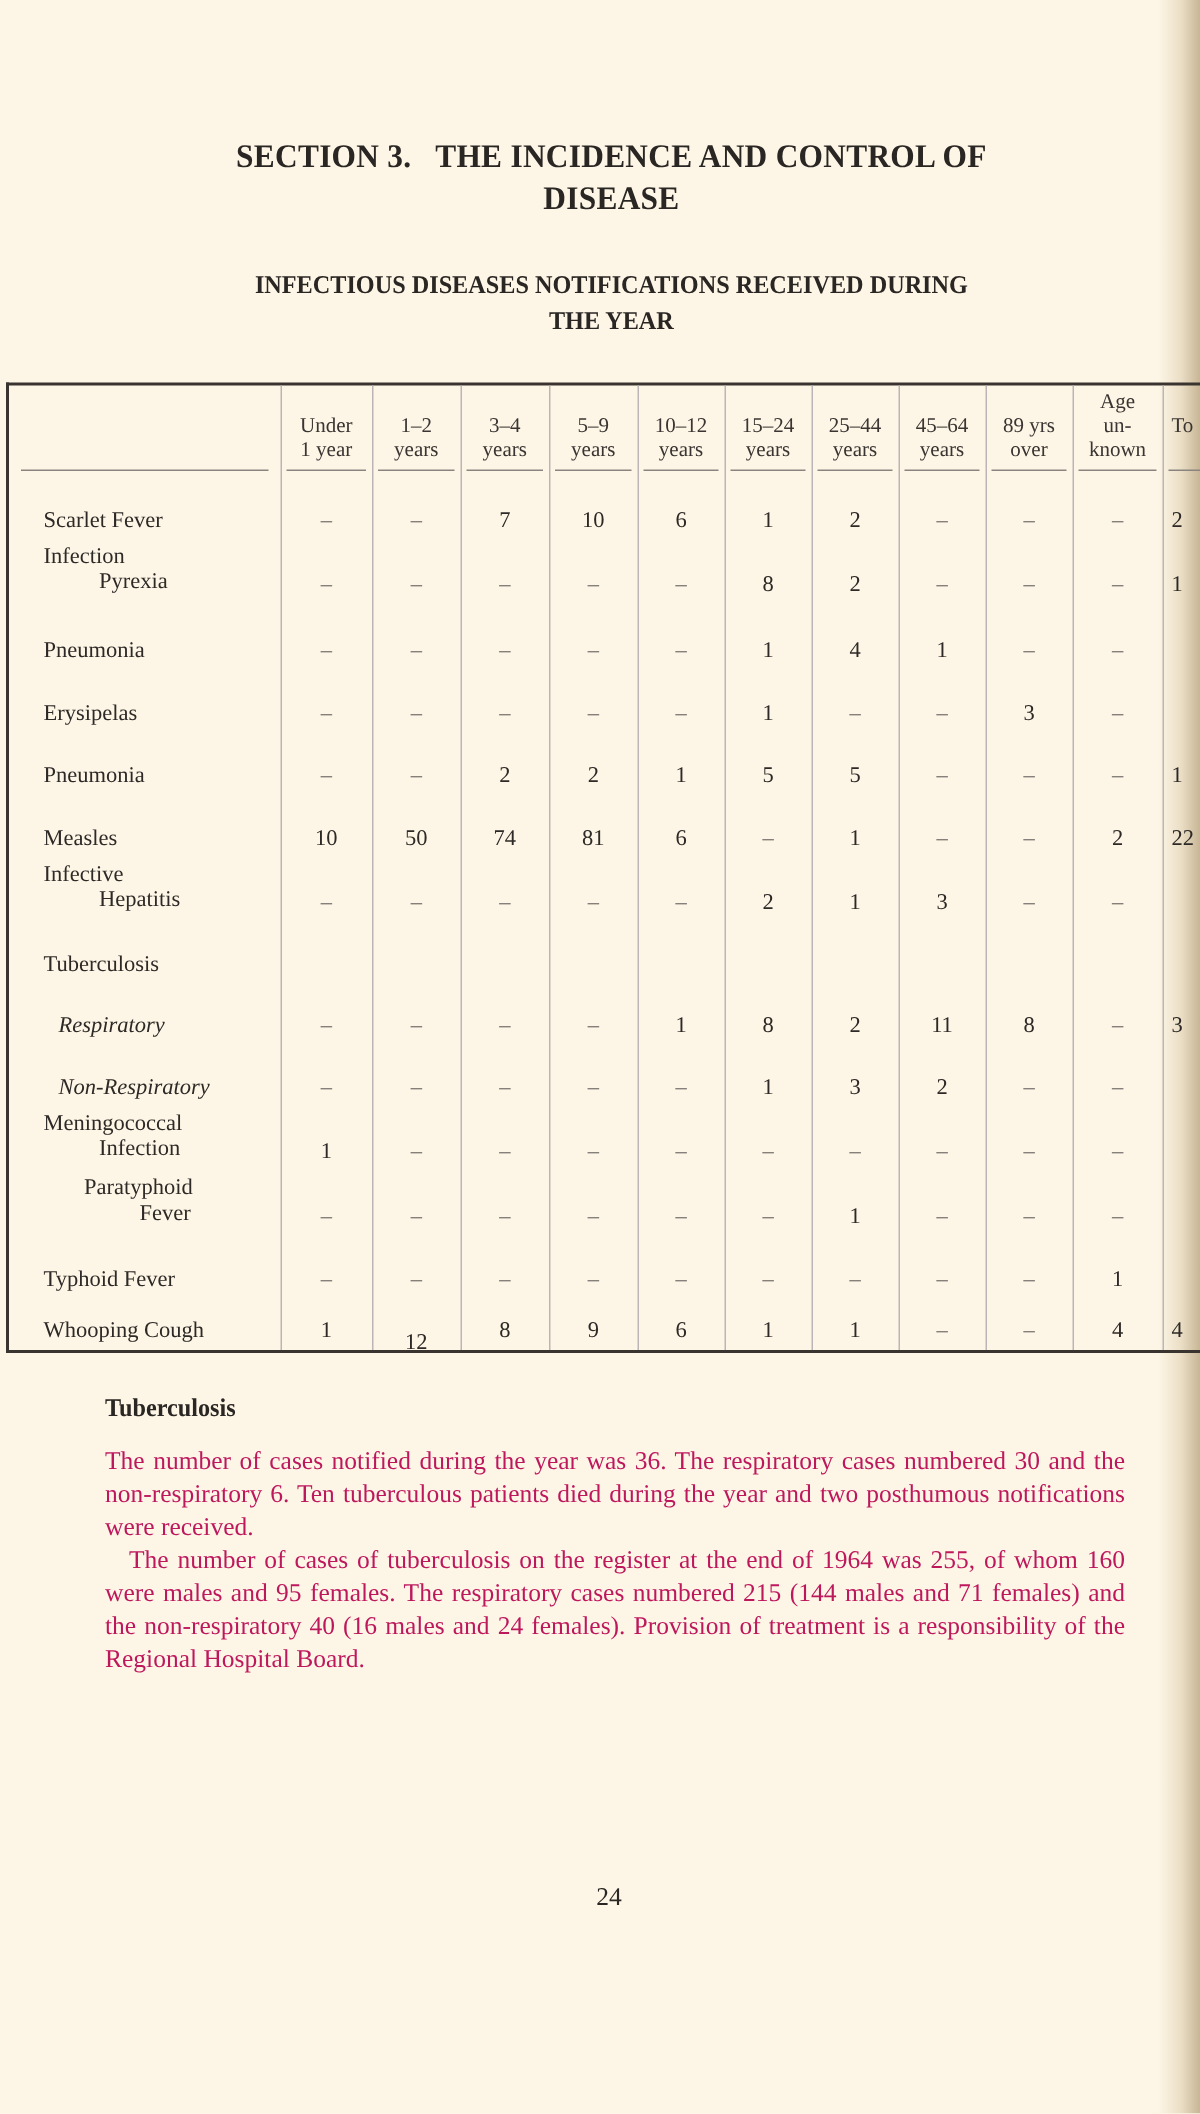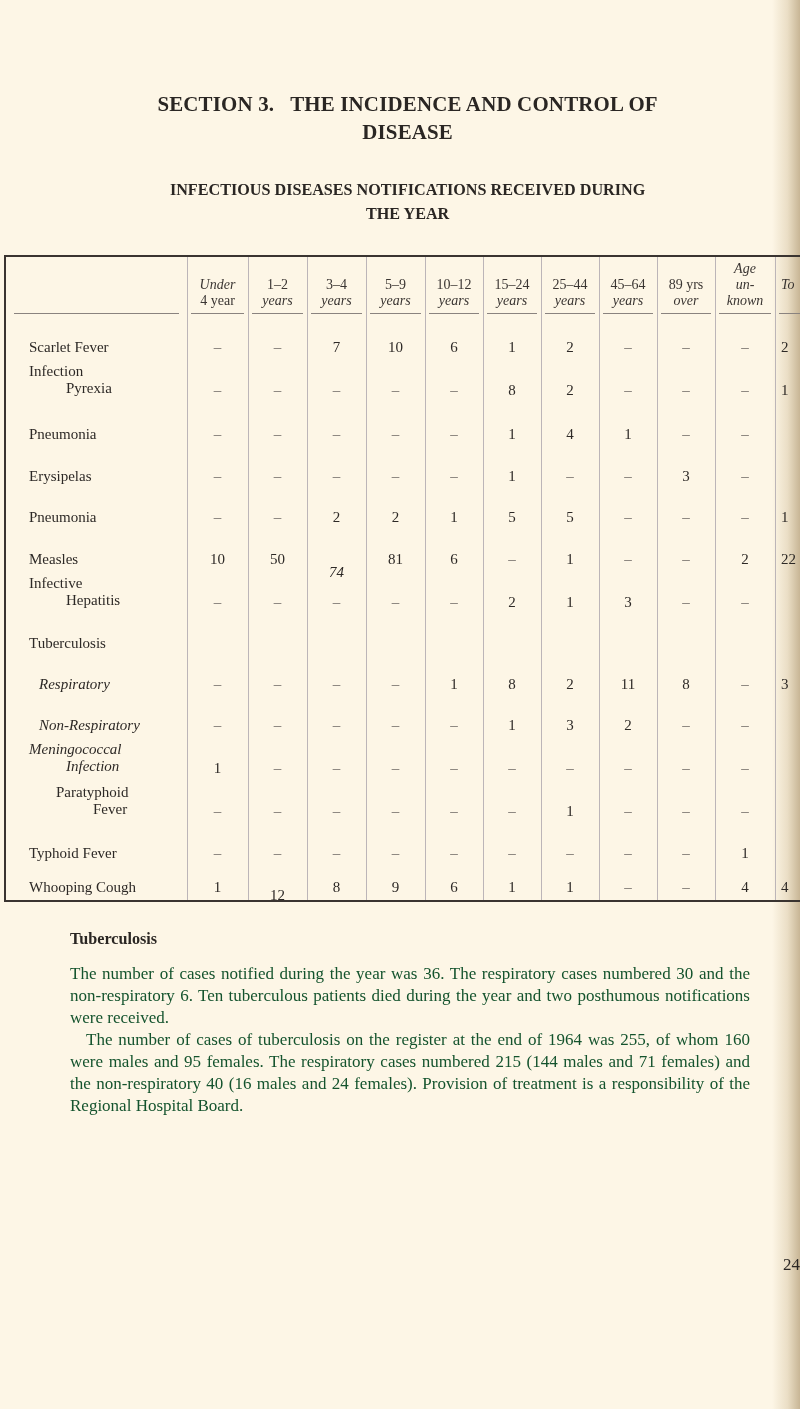--- a/index.html
+++ b/index.html
@@ -100,21 +100,21 @@
       height: 48px;
       display: flex;
       flex-direction: column;
       align-items: center;
       justify-content: flex-end;
       font-size: 14px;
       line-height: 16px;
       text-align: center;
       color: #3a3532;
     }
-    .hdr-cell .it { font-style: italic; }
+    .hdr-cell .it { }
     .row-label {
       position: absolute;
       left: 25px;
       font-size: 15px;
       line-height: 17px;
       white-space: nowrap;
       color: #2d2926;
     }
     .row-label .sub { display:block; padding-left: 37px; }
     .row-label.italic { font-style: italic; padding-left: 10px; }
@@ -138,32 +138,32 @@
       transform-origin: left;
     }
     .body-text {
       position: absolute;
       top: 963px;
       left: 70px;
       width: 680px;
       font-size: 17px;
       line-height: 22px;
       text-align: justify;
-      color: #14532d;
+      color: #be185d;
     }
     .body-text p {
       margin: 0;
     }
     .body-text p.indent { text-indent: 16px; }
     .page-number {
       position: absolute;
       top: 1255px;
       left: 0;
       width: 800px;
-      text-align: right;
+      text-align: center;
       padding-left: 12px;
       font-size: 17px;
       box-sizing: border-box;
     }
   </style>
 </head>
 <body>
 
 <div class="page-shadow"></div>
 
@@ -199,21 +199,21 @@
     <div class="header-underline" style="left: 366px; width: 51px;"></div>
     <div class="header-underline" style="left: 425px; width: 50px;"></div>
     <div class="header-underline" style="left: 483px; width: 50px;"></div>
     <div class="header-underline" style="left: 541px; width: 50px;"></div>
     <div class="header-underline" style="left: 599px; width: 50px;"></div>
     <div class="header-underline" style="left: 657px; width: 50px;"></div>
     <div class="header-underline" style="left: 715px; width: 52px;"></div>
     <div class="header-underline" style="left: 775px; width: 51px;"></div>
     <div class="hdr-cell" style="left: 183px; width: 61px; align-items: center;">
       <span class="it">Under</span>
-      <span>4 year</span>
+      <span>1 year</span>
     </div>
     <div class="hdr-cell" style="left: 244px; width: 59px;">
       <span>1–2</span>
       <span class="it">years</span>
     </div>
     <div class="hdr-cell" style="left: 303px; width: 59px;">
       <span>3–4</span>
       <span class="it">years</span>
     </div>
     <div class="hdr-cell" style="left: 362px; width: 59px;">
@@ -304,21 +304,21 @@
     <div class="cell" style="top: 254px; left: 421px; width: 58px;">1</div>
     <div class="cell" style="top: 254px; left: 479px; width: 58px;">5</div>
     <div class="cell" style="top: 254px; left: 537px; width: 58px;">5</div>
     <div class="cell dash" style="top: 254px; left: 595px; width: 58px;">–</div>
     <div class="cell dash" style="top: 254px; left: 653px; width: 58px;">–</div>
     <div class="cell dash" style="top: 254px; left: 711px; width: 60px;">–</div>
     <div class="cell" style="top: 254px; left: 777px; width: 30px; text-align: left;">1</div>
     <div class="row-label" style="top: 296px;"><span>Measles</span></div>
     <div class="cell" style="top: 296px; left: 183px; width: 61px;">10</div>
     <div class="cell" style="top: 296px; left: 244px; width: 59px;">50</div>
-    <div class="cell" style="top: 309px; left: 303px; width: 59px; font-style: italic;">74</div>
+    <div class="cell" style="top: 296px; left: 303px; width: 59px;">74</div>
     <div class="cell" style="top: 296px; left: 362px; width: 59px;">81</div>
     <div class="cell" style="top: 296px; left: 421px; width: 58px;">6</div>
     <div class="cell dash" style="top: 296px; left: 479px; width: 58px;">–</div>
     <div class="cell" style="top: 296px; left: 537px; width: 58px;">1</div>
     <div class="cell dash" style="top: 296px; left: 595px; width: 58px;">–</div>
     <div class="cell dash" style="top: 296px; left: 653px; width: 58px;">–</div>
     <div class="cell" style="top: 296px; left: 711px; width: 60px;">2</div>
     <div class="cell" style="top: 296px; left: 777px; width: 30px; text-align: left;">22</div>
     <div class="row-label" style="top: 320px;"><span>Infective</span><span class="sub">Hepatitis</span></div>
     <div class="cell dash" style="top: 339px; left: 183px; width: 61px;">–</div>
@@ -361,21 +361,21 @@
     <div class="cell dash" style="top: 462px; left: 244px; width: 59px;">–</div>
     <div class="cell dash" style="top: 462px; left: 303px; width: 59px;">–</div>
     <div class="cell dash" style="top: 462px; left: 362px; width: 59px;">–</div>
     <div class="cell dash" style="top: 462px; left: 421px; width: 58px;">–</div>
     <div class="cell" style="top: 462px; left: 479px; width: 58px;">1</div>
     <div class="cell" style="top: 462px; left: 537px; width: 58px;">3</div>
     <div class="cell" style="top: 462px; left: 595px; width: 58px;">2</div>
     <div class="cell dash" style="top: 462px; left: 653px; width: 58px;">–</div>
     <div class="cell dash" style="top: 462px; left: 711px; width: 60px;">–</div>
     <div class="cell" style="top: 462px; left: 777px; width: 30px; text-align: left;"></div>
-    <div class="row-label" style="top: 486px; font-style: italic;"><span>Meningococcal</span><span class="sub">Infection</span></div>
+    <div class="row-label" style="top: 486px;"><span>Meningococcal</span><span class="sub">Infection</span></div>
     <div class="cell" style="top: 505px; left: 183px; width: 61px;">1</div>
     <div class="cell dash" style="top: 505px; left: 244px; width: 59px;">–</div>
     <div class="cell dash" style="top: 505px; left: 303px; width: 59px;">–</div>
     <div class="cell dash" style="top: 505px; left: 362px; width: 59px;">–</div>
     <div class="cell dash" style="top: 505px; left: 421px; width: 58px;">–</div>
     <div class="cell dash" style="top: 505px; left: 479px; width: 58px;">–</div>
     <div class="cell dash" style="top: 505px; left: 537px; width: 58px;">–</div>
     <div class="cell dash" style="top: 505px; left: 595px; width: 58px;">–</div>
     <div class="cell dash" style="top: 505px; left: 653px; width: 58px;">–</div>
     <div class="cell dash" style="top: 505px; left: 711px; width: 60px;">–</div>

